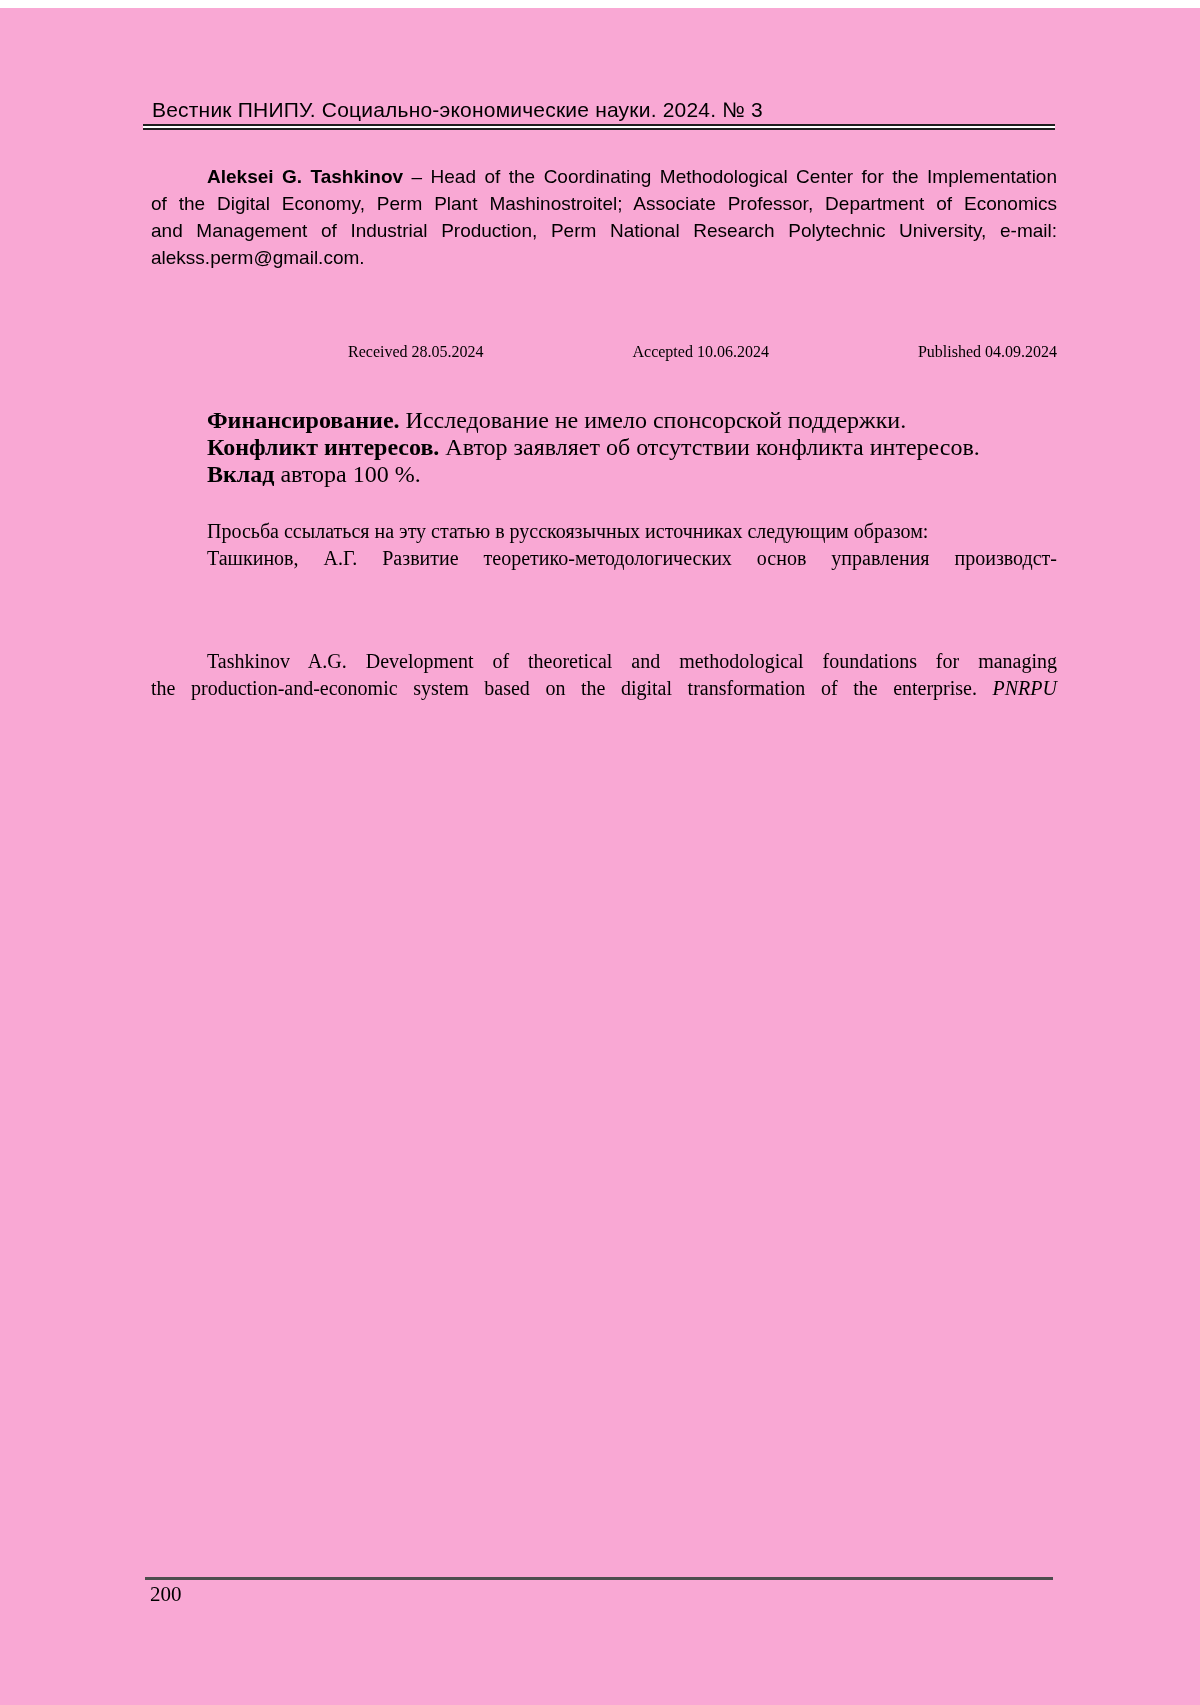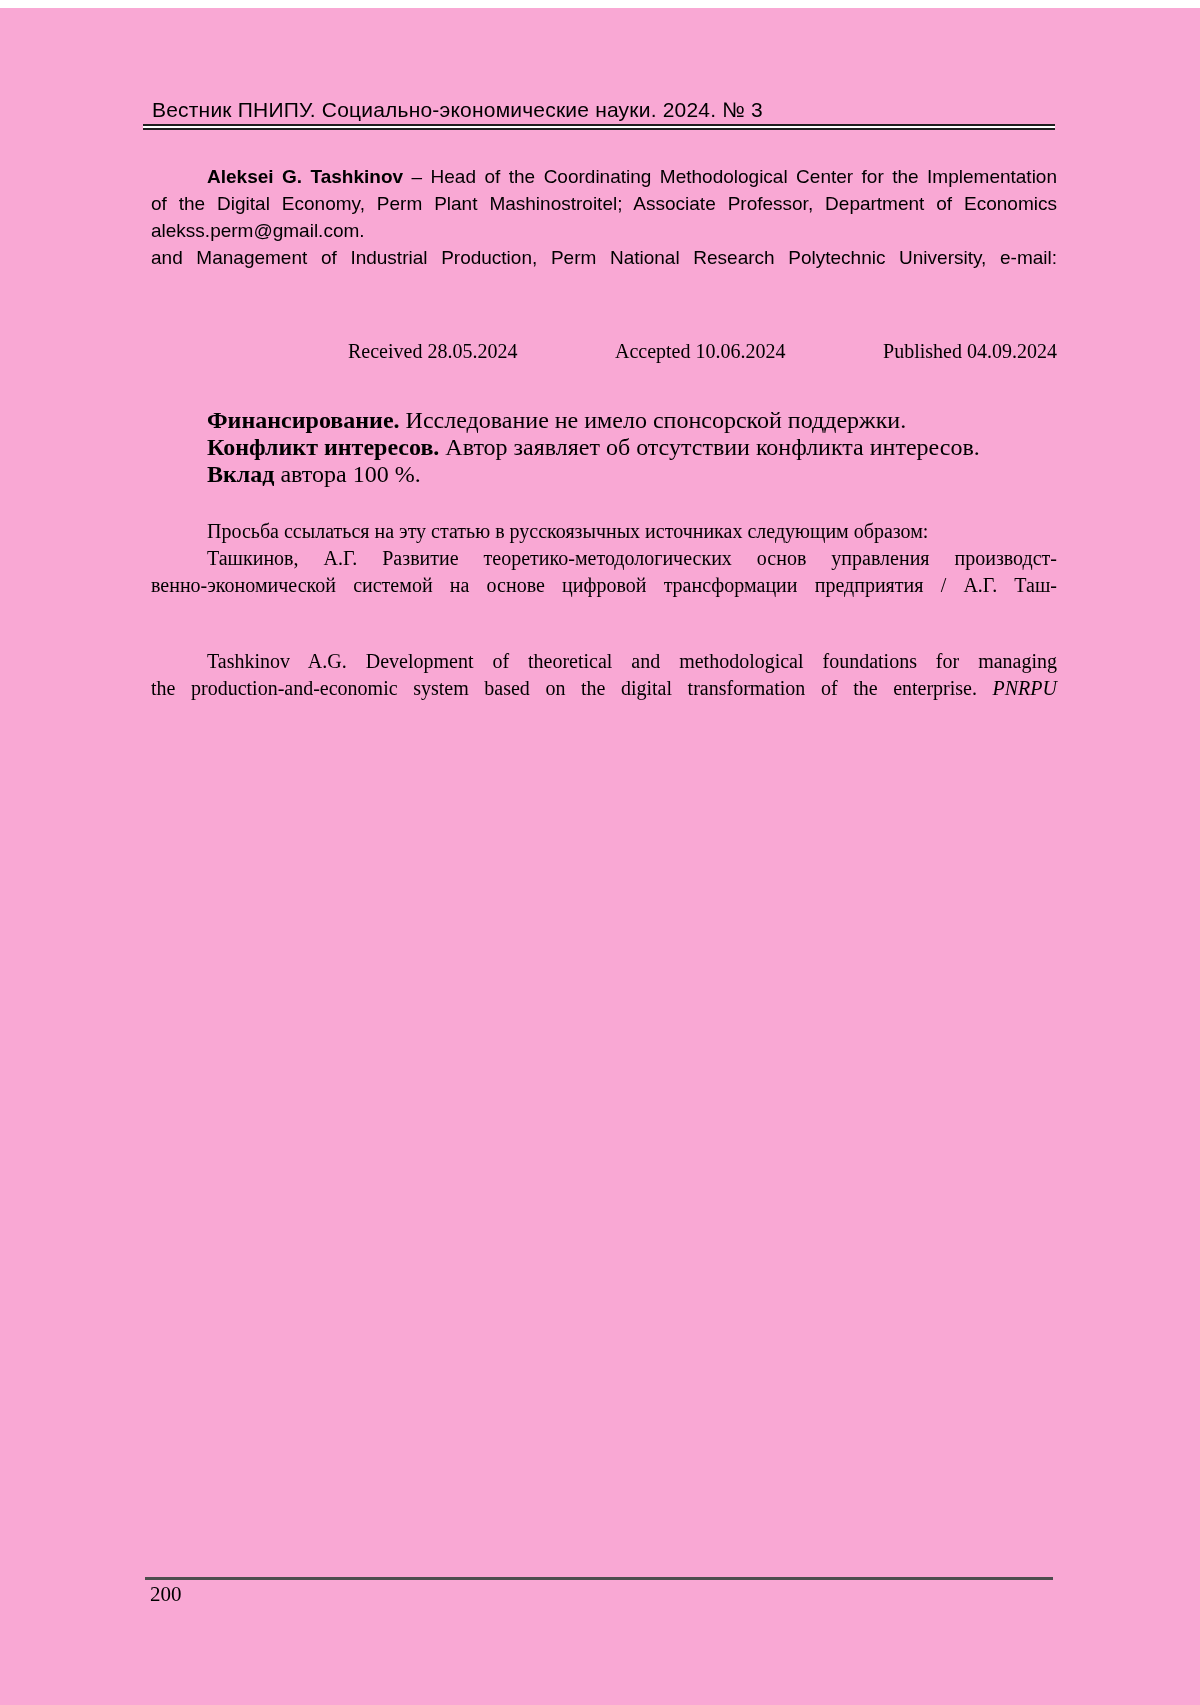--- a/index.html
+++ b/index.html
@@ -50,21 +50,21 @@
     line-height: 26.7px;
   }
   
   .dates {
     position: absolute;
     left: 348px;
     top: 330px;
     width: 709px;
     display: flex;
     justify-content: space-between;
-    font-size: 20px;
+    font-size: 16px;
     line-height: 27px;
     white-space: nowrap;
   }
   
   .decl {
     position: absolute;
     left: 151px;
     top: 399px;
     width: 906px;
     font-size: 24px;
@@ -116,40 +116,39 @@
 
 <div class="page">
 
   <div class="running-head">Вестник ПНИПУ. Социально-экономические науки. 2024. № 3</div>
 
   <div class="head-rule"></div>
 
   <div class="bio">
     <div class="line indent just"><span class="b">Aleksei G. Tashkinov</span><span> – Head of the Coordinating Methodological Center for the Implementation</span></div>
     <div class="line just">of the Digital Economy, Perm Plant Mashinostroitel; Associate Professor, Department of Economics</div>
+    <div class="line just">and Management of Industrial Production, Perm National Research Polytechnic University, e-mail:</div>
     <div class="line">alekss.perm@gmail.com.</div>
-    <div class="line just">and Management of Industrial Production, Perm National Research Polytechnic University, e-mail:</div>
   </div>
 
   <div class="dates">
     <span>Received 28.05.2024</span>
     <span>Accepted 10.06.2024</span>
     <span>Published 04.09.2024</span>
   </div>
 
   <div class="decl">
     <div class="line indent"><span class="b">Финансирование.</span><span> Исследование не имело спонсорской поддержки.</span></div>
     <div class="line indent"><span class="b">Конфликт интересов.</span><span> Автор заявляет об отсутствии конфликта интересов.</span></div>
     <div class="line indent"><span class="b">Вклад</span><span> автора 100 %.</span></div>
   </div>
 
   <div class="cite-ru">
     <div class="line indent">Просьба ссылаться на эту статью в русскоязычных источниках следующим образом:</div>
     <div class="line indent just">Ташкинов, А.Г. Развитие теоретико-методологических основ управления производст-</div>
-    <div class="line just">венно-экономической системой на основе цифровой трансформации предприятия / А.Г. Таш-</div>
   </div>
 
   <div class="cite-en">
     <div class="line indent just">Tashkinov A.G. Development of theoretical and methodological foundations for managing</div>
     <div class="line just"><span>the production-and-economic system based on the digital transformation of the enterprise. </span><span class="i">PNRPU</span></div>
   </div>
 
   <div class="foot-rule"></div>
   <div class="page-number">200</div>
 

